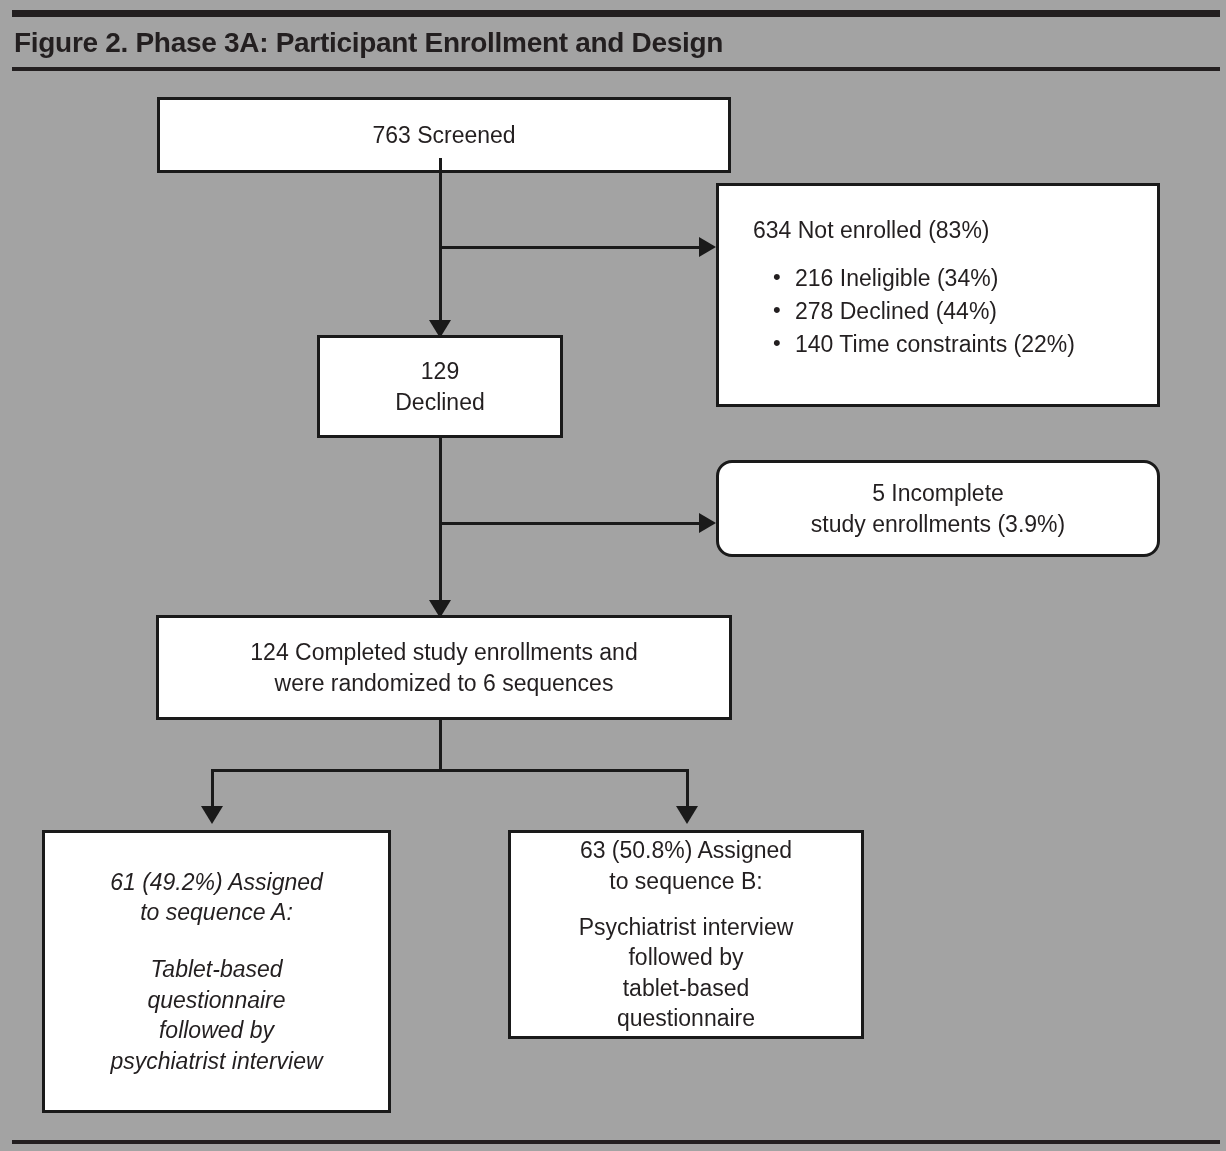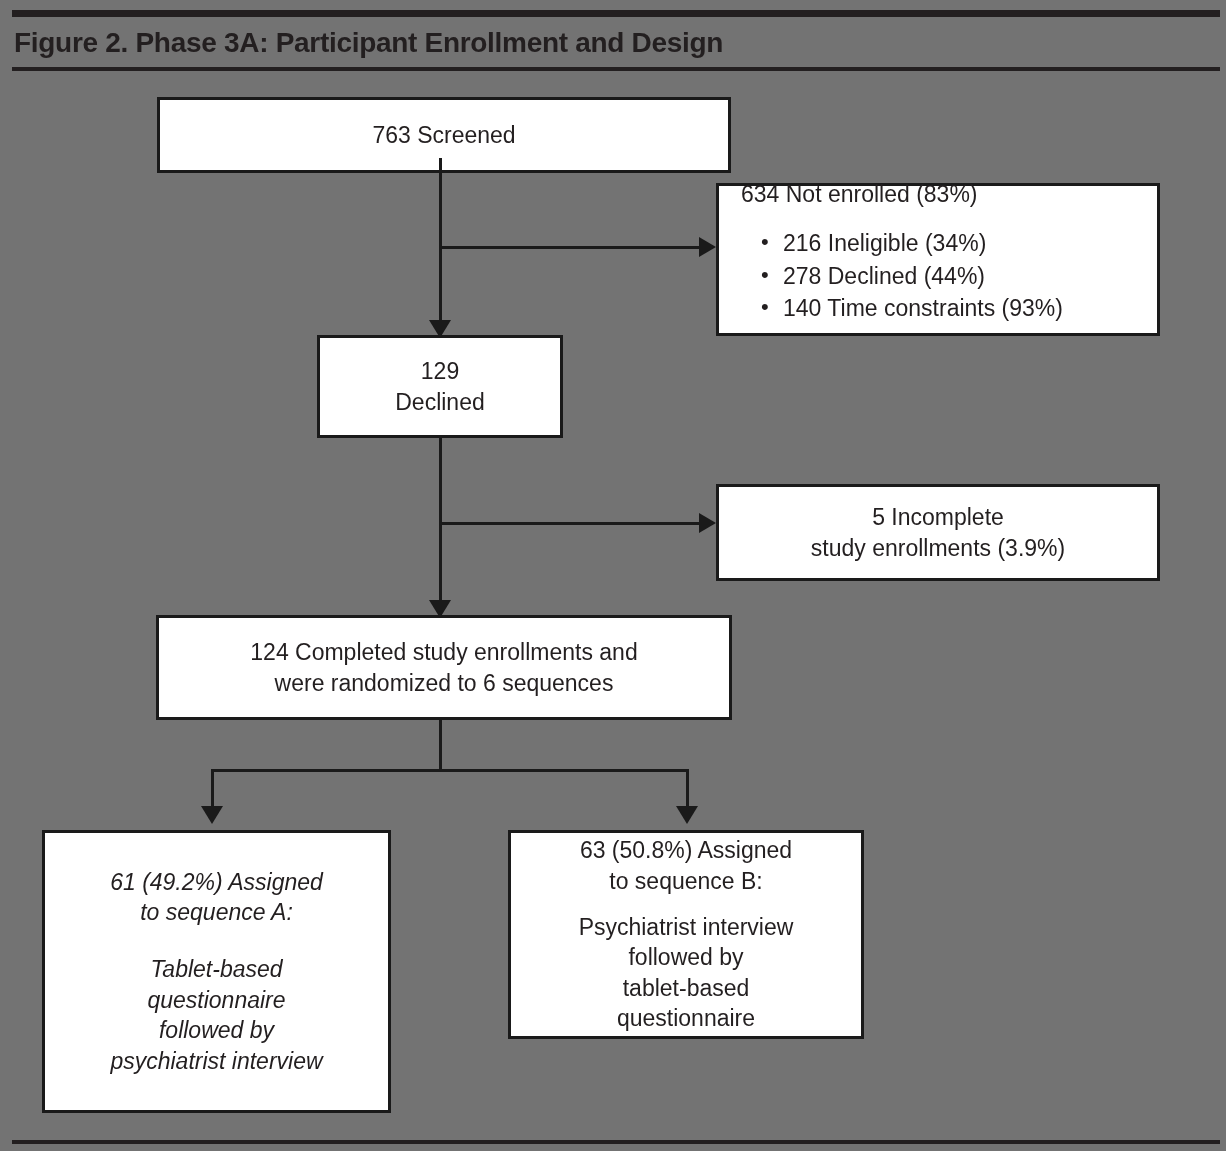--- a/index.html
+++ b/index.html
@@ -10,21 +10,21 @@
   }
   body {
     font-family: "Liberation Sans", sans-serif;
     color: #1a1a1a;
     -webkit-font-smoothing: antialiased;
   }
   #figure-root {
     position: relative;
     width: 1226px;
     height: 1151px;
-    background: #737373;
+    background: #a3a3a3;
     overflow: hidden;
   }
 
   
   .rule-top {
     position: absolute;
     left: 12px;
     top: 10px;
     width: 1208px;
     height: 7px;
@@ -102,23 +102,23 @@
     font-size: 22px;
   }
   .box-heading {
     line-height: 1.42;
     white-space: nowrap;
   }
   .spacer-line { display: block; height: 26px; }
 
   
   #node-screened        { left: 157px;  top: 97px;  width: 574px;  height: 76px; }
-  #node-not-enrolled    { left: 716px;  top: 183px; width: 444px;  height: 153px; padding-left: 22px; }
+  #node-not-enrolled    { left: 716px;  top: 183px; width: 444px;  height: 224px; padding-left: 34px; }
   #node-enrolled        { left: 317px;  top: 335px; width: 246px;  height: 103px; }
-  #node-incomplete      { left: 716px;  top: 484px; width: 444px;  height: 97px; }
+  #node-incomplete      { left: 716px;  top: 460px; width: 444px;  height: 97px; border-radius: 16px; }
   #node-randomized      { left: 156px;  top: 615px; width: 576px;  height: 105px; }
   #node-sequence-a      { left: 42px;   top: 830px; width: 349px;  height: 283px; font-style: italic; }
   #node-sequence-b      { left: 508px;  top: 830px; width: 356px;  height: 209px; }
 
   
   .conn {
     position: absolute;
     background: #1a1a1a;
   }
   .conn-v { width: 3px; }
@@ -168,21 +168,21 @@
 
   <div class="node" id="node-screened">
     <span class="node-line">763 Screened</span>
   </div>
 
   <div class="node left-align" id="node-not-enrolled">
     <div class="box-heading">634 Not enrolled (83%)</div>
     <ul class="bullet-list">
       <li>216 Ineligible  (34%)</li>
       <li>278 Declined  (44%)</li>
-      <li>140 Time constraints (93%)</li>
+      <li>140 Time constraints (22%)</li>
     </ul>
   </div>
 
   <div class="node" id="node-enrolled">
     <span class="node-line">129</span>
     <span class="node-line">Declined</span>
   </div>
 
   <div class="node" id="node-incomplete">
     <span class="node-line">5 Incomplete</span>

